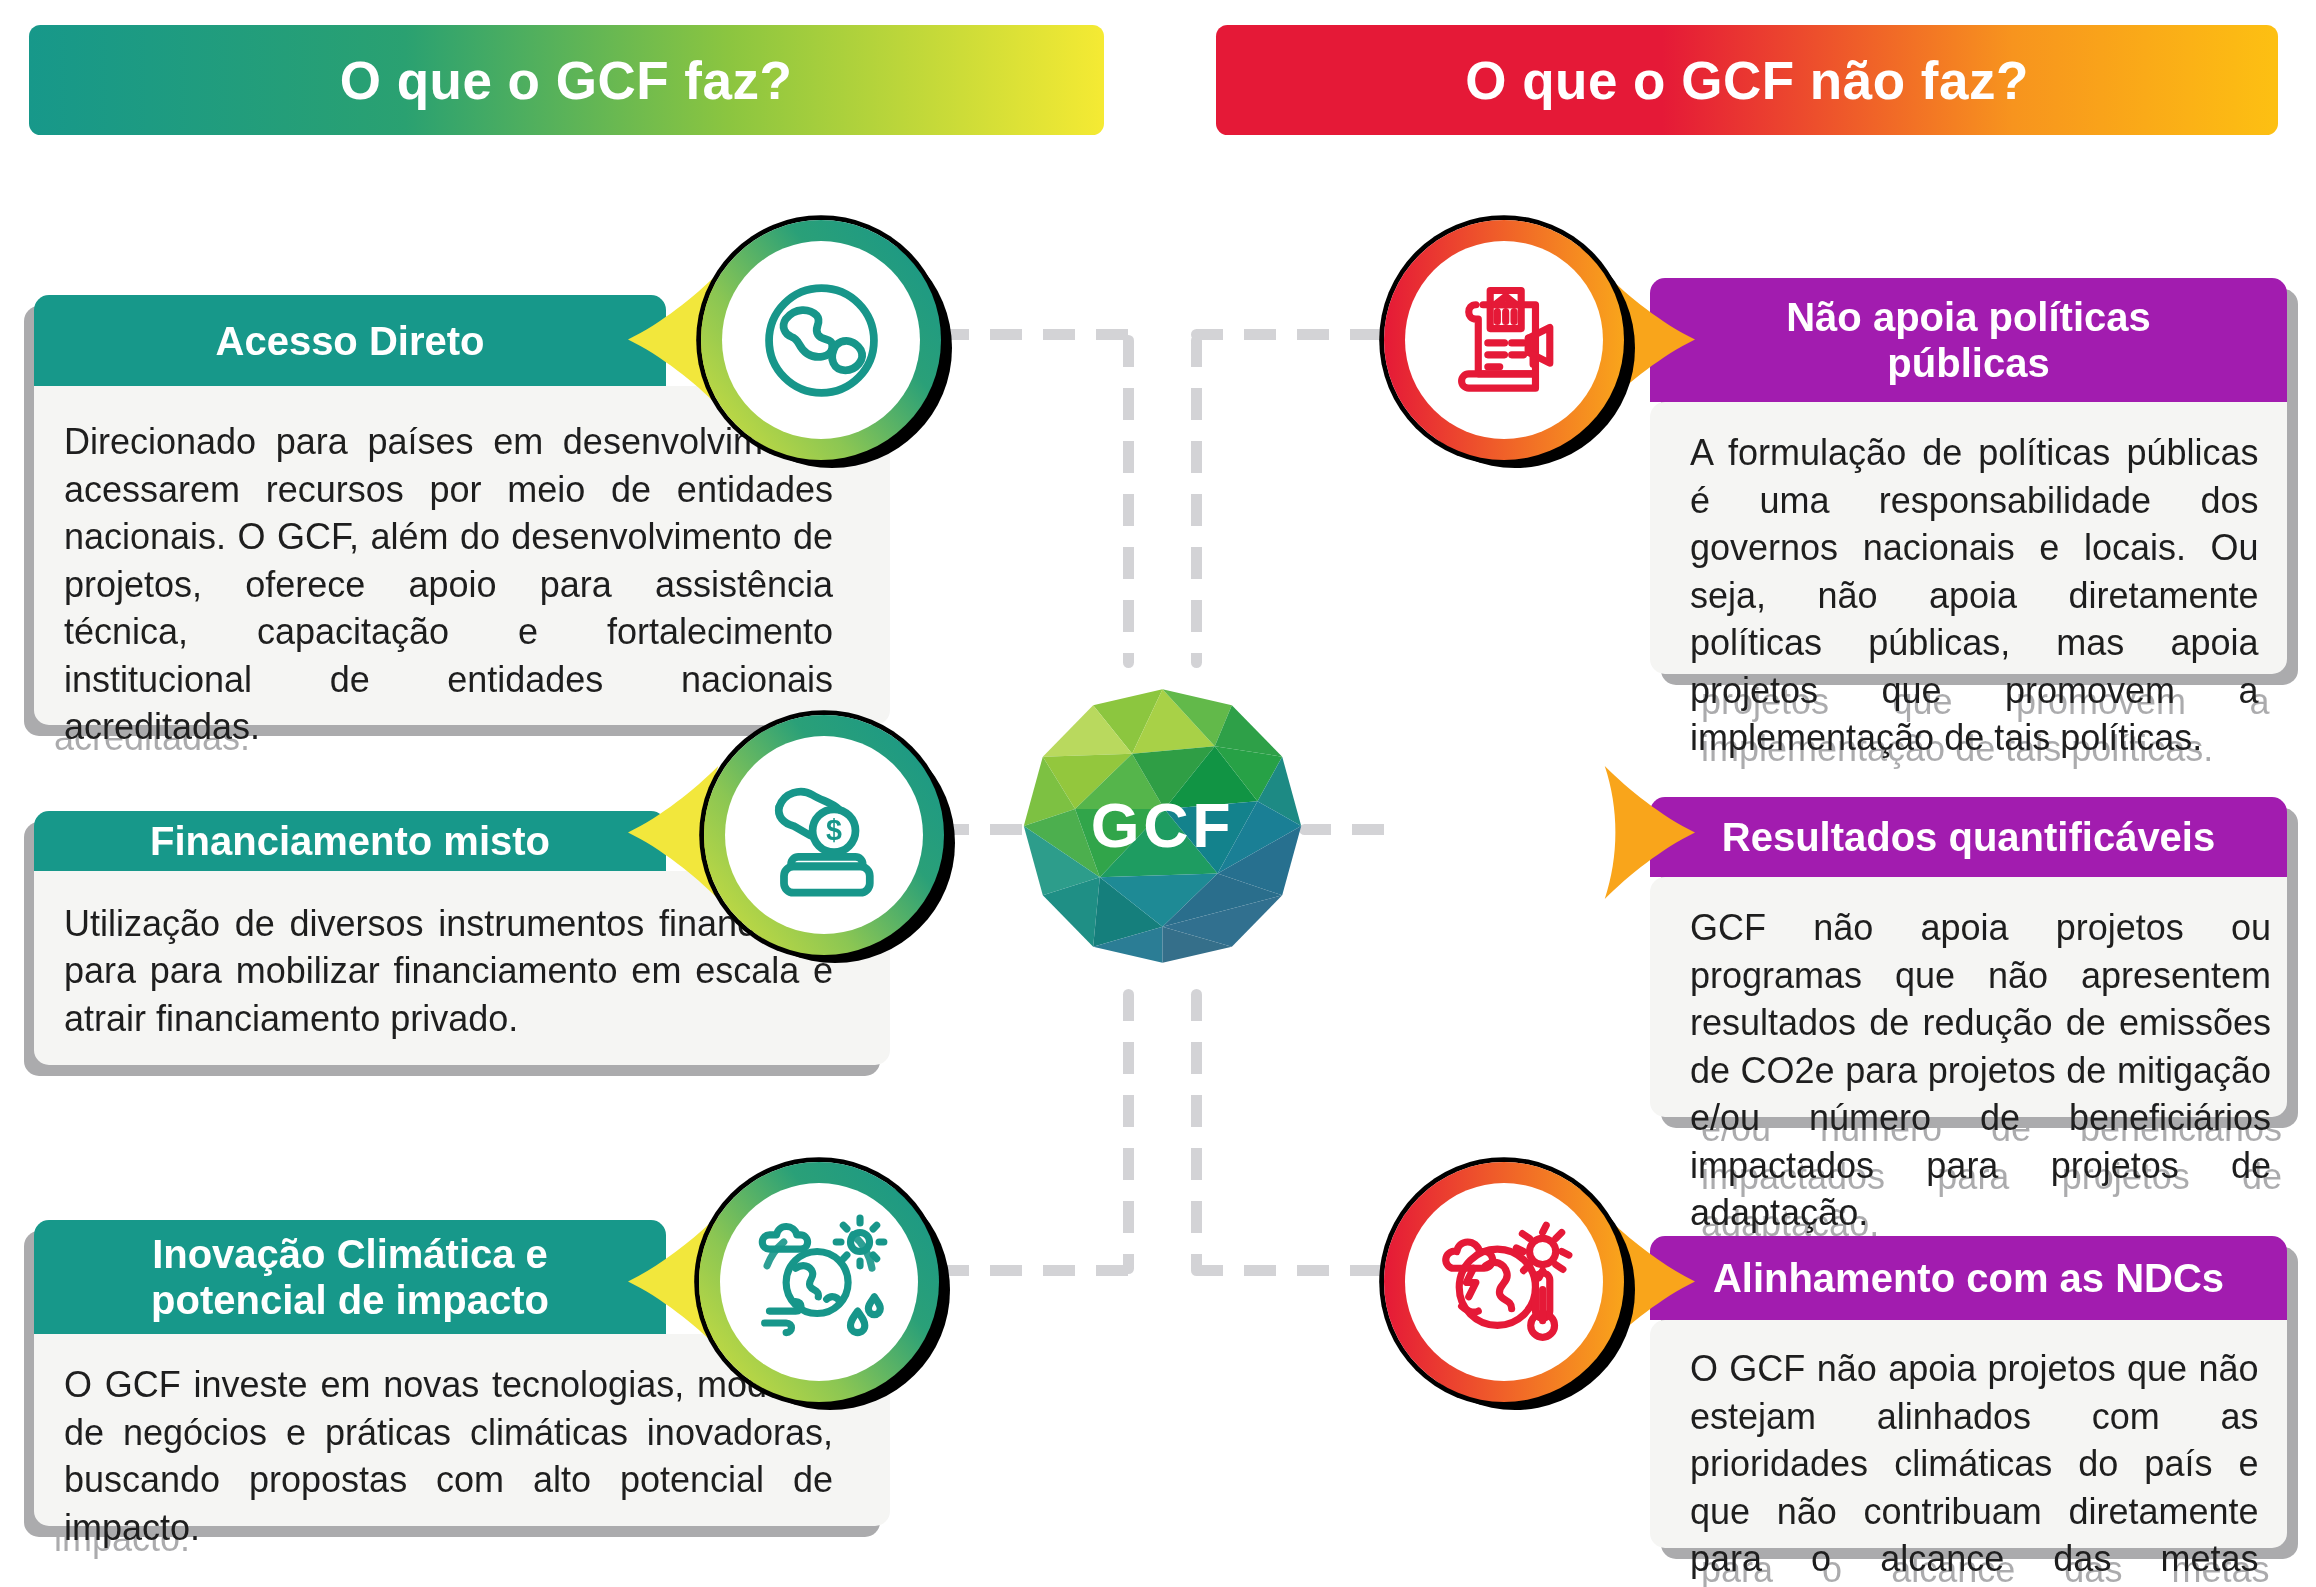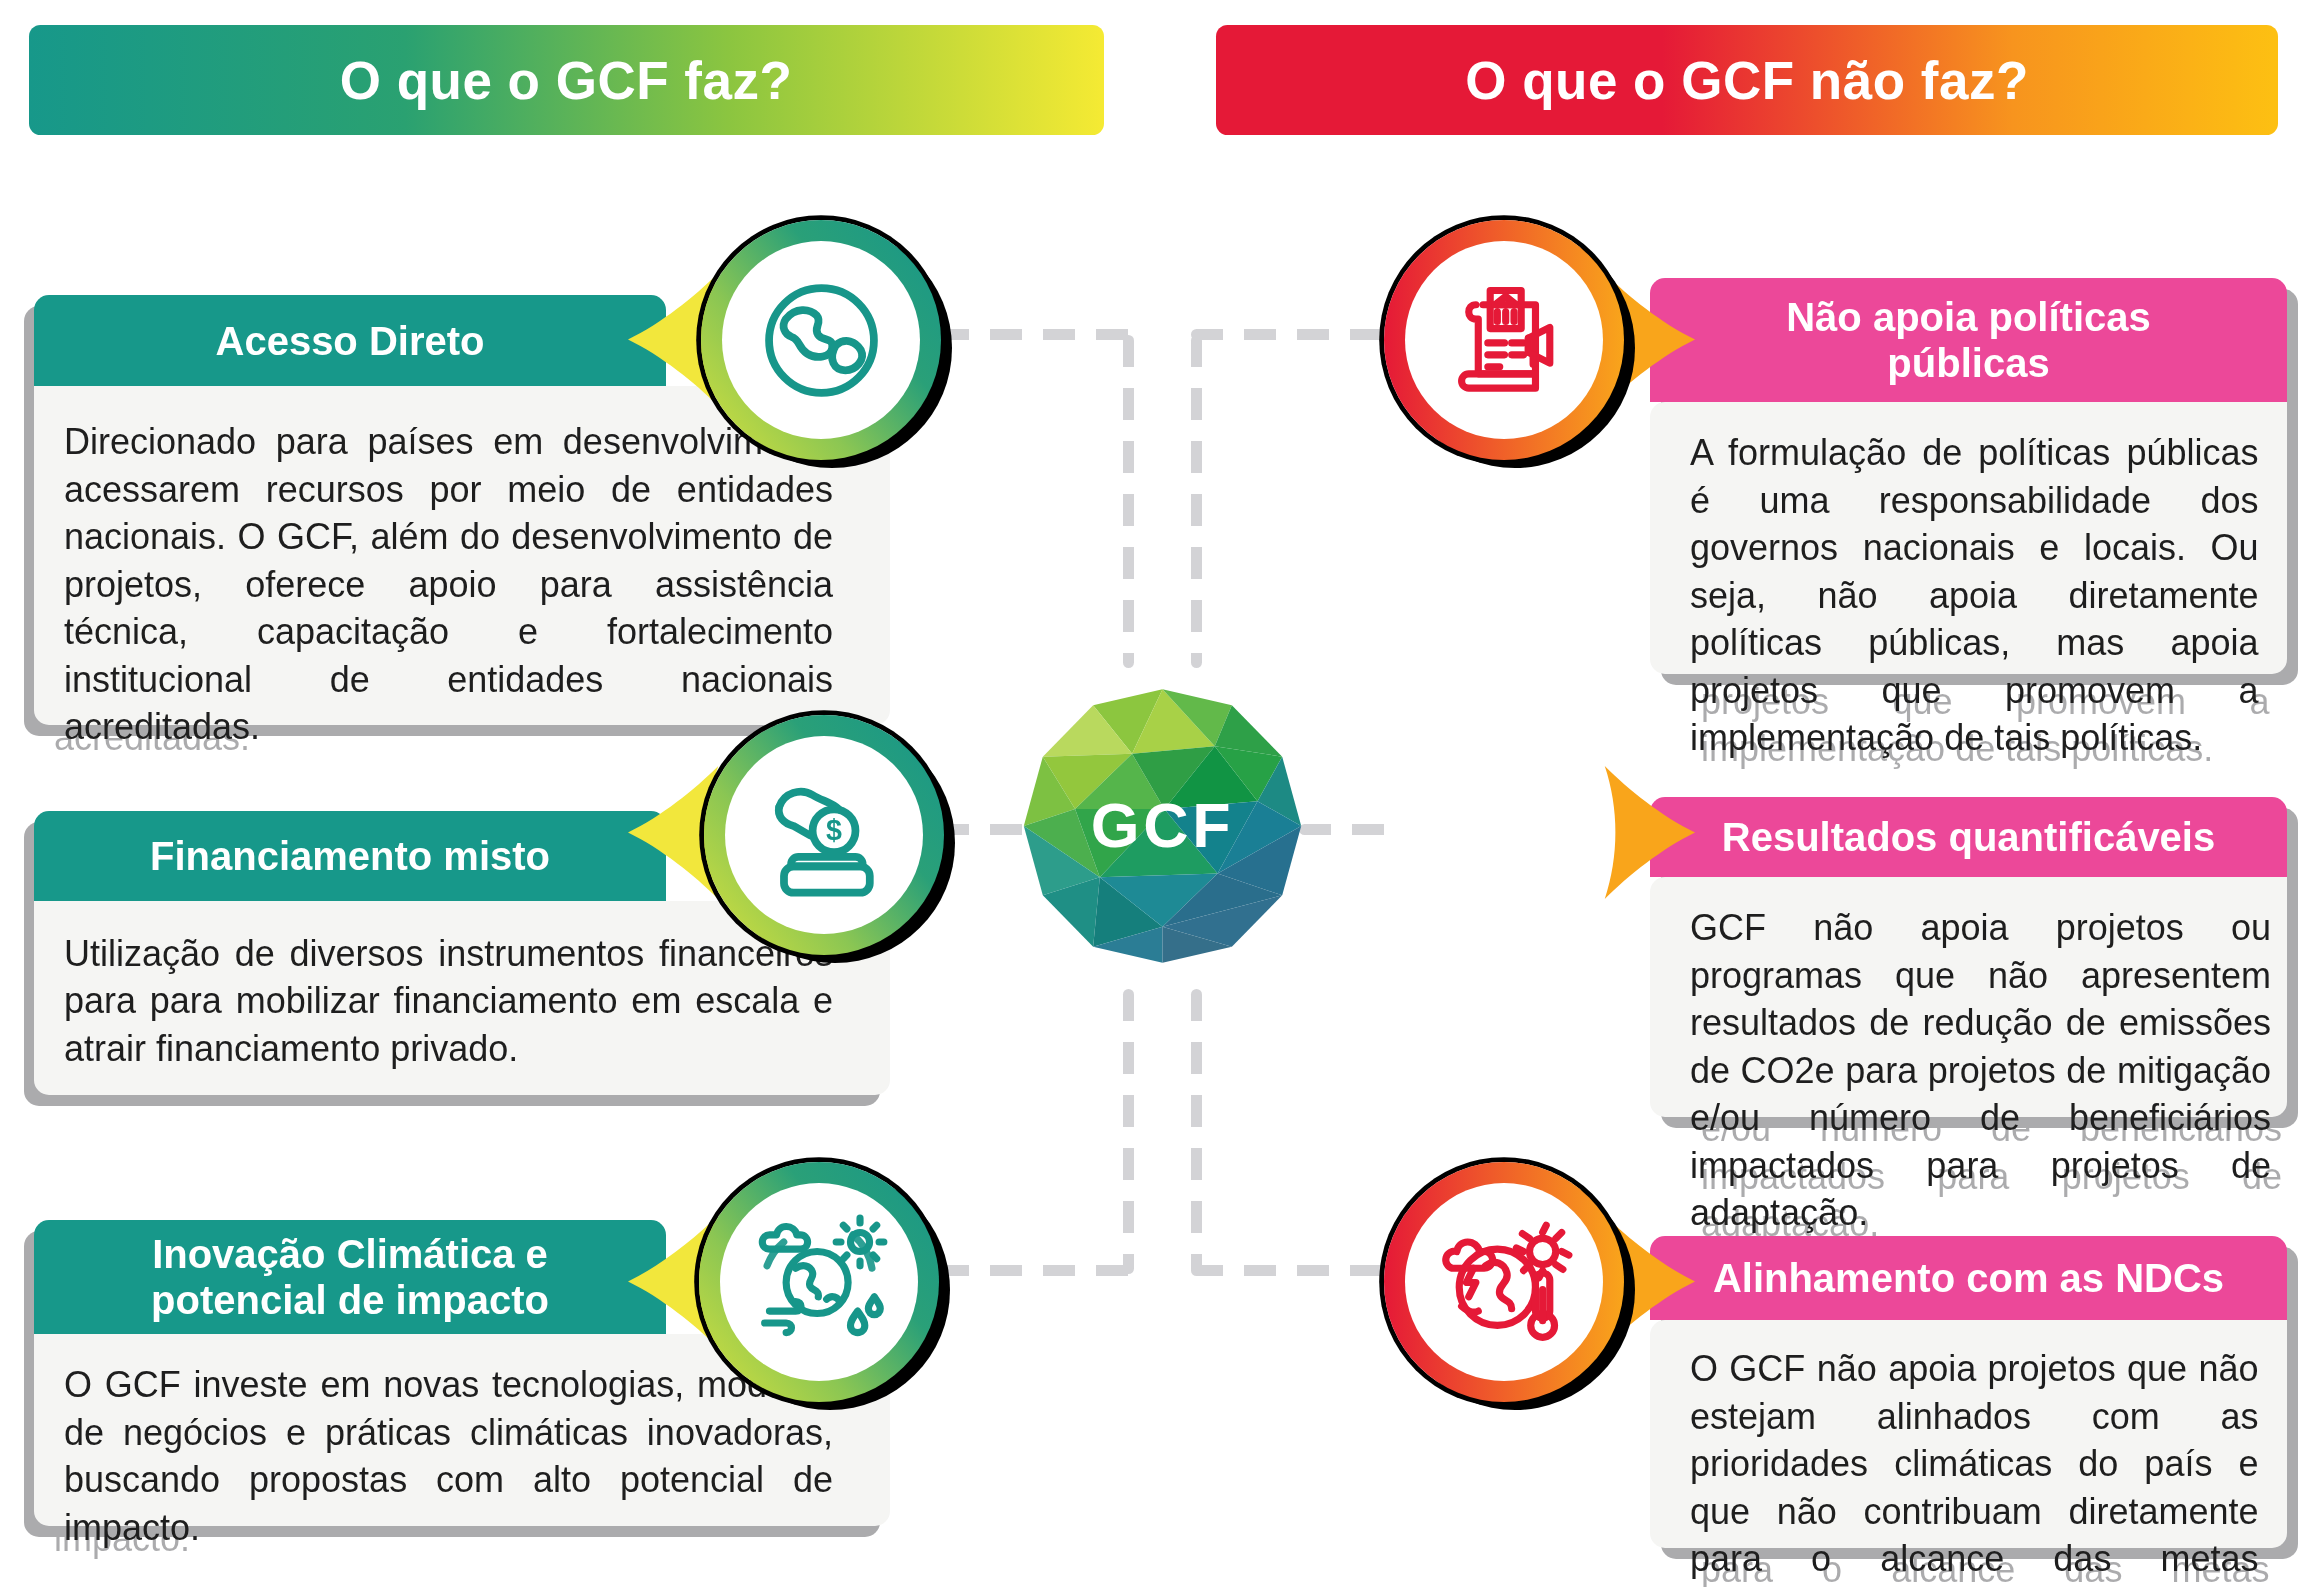--- a/index.html
+++ b/index.html
@@ -26,21 +26,21 @@
   
   .card{position:absolute;z-index:2;}
   .card.left-side{filter:drop-shadow(-9.5px 11.4px 0 #ababad);}
   .card.right-side{filter:drop-shadow(11.4px 11.4px 0 #ababad);}
   .card-header{
     display:flex;align-items:center;justify-content:center;text-align:center;
     color:#fff;font-weight:700;font-size:40px;line-height:1.15;
     border-radius:15px 15px 0 0;position:relative;z-index:2;
   }
   .card-header.teal{background:#17988a;}
-  .card-header.red{background:#ec4899;}
+  .card-header.red{background:#a21caf;}
   .card-body{
     background:#f5f5f3;border-radius:0 15px 15px 15px;position:relative;z-index:1;
     box-sizing:border-box;
   }
   .card-body.rb{border-radius:15px 0 15px 15px;}
   .card-body p{
     margin:0;font-size:36px;line-height:1.32;color:#1e1e1e;
     text-align:justify;
   }
   
@@ -86,21 +86,21 @@
   <div class="card left-side" style="left:34px;top:295px;width:856px;">
     <div class="card-header teal" style="width:632px;height:91px;padding:0 38px;box-sizing:border-box;">
       <span>Acesso Direto</span>
     </div>
     <div class="card-body" style="width:856px;height:339px;padding:32px 57px 0 30px;">
       <p>Direcionado para países em desenvolvimento acessarem recursos por meio de entidades nacionais. O GCF, além do desenvolvimento de projetos, oferece apoio para assistência técnica, capacitação e fortalecimento institucional de entidades nacionais acreditadas.</p>
     </div>
   </div>
 
   <div class="card left-side" style="left:34px;top:811px;width:856px;">
-    <div class="card-header teal" style="width:632px;height:90px;padding:0 29px;box-sizing:border-box;align-items:center;">
+    <div class="card-header teal" style="width:632px;height:60px;padding:0 29px;box-sizing:border-box;align-items:center;">
       <span>Financiamento misto</span>
     </div>
     <div class="card-body" style="width:856px;height:194px;padding:28.5px 57px 0 30px;">
       <p>Utilização de diversos instrumentos financeiros para para mobilizar financiamento em escala e atrair financiamento privado.</p>
     </div>
   </div>
 
   <div class="card left-side" style="left:34px;top:1220px;width:856px;">
     <div class="card-header teal" style="width:632px;height:114px;padding:0 57px;box-sizing:border-box;">
       <span>Inovação Climática e potencial de impacto</span>

